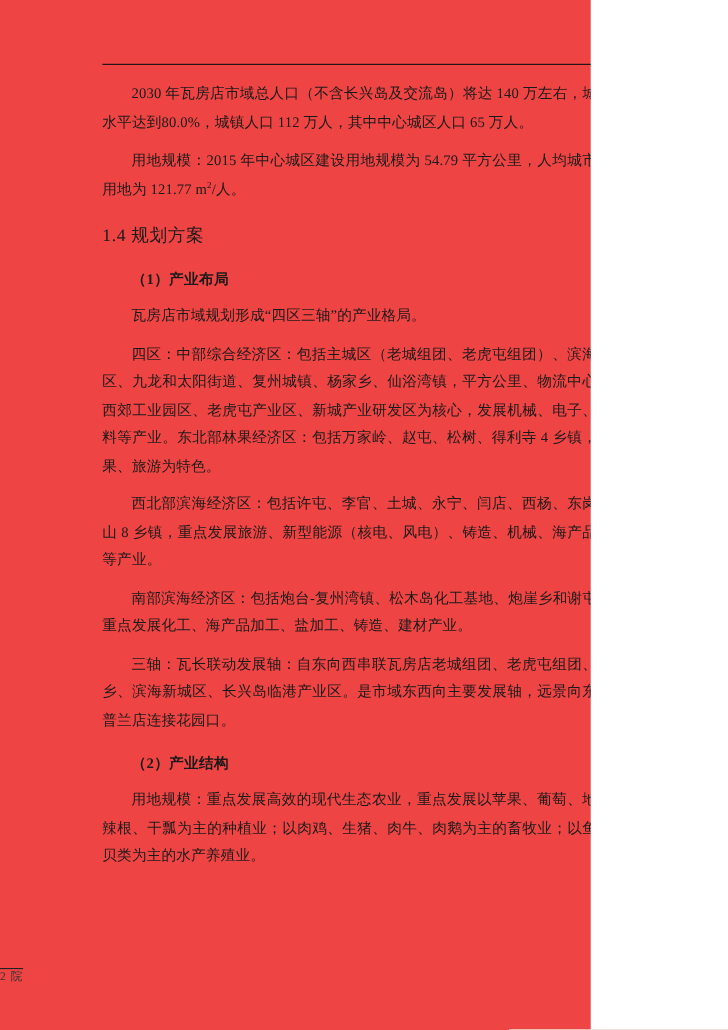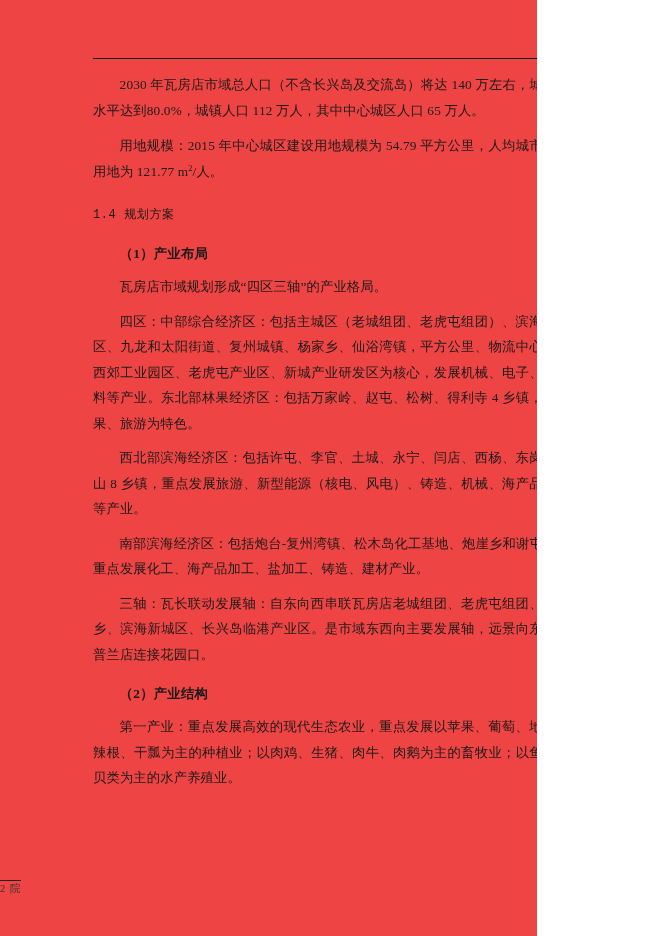--- a/index.html
+++ b/index.html
@@ -46,22 +46,22 @@
   .b {
     font-weight: normal;
   }
   sup {
     font-size: 0.62em;
     vertical-align: super;
     line-height: 0;
   }
   h2.sec-heading {
     margin: 19px 0 12px 0;
-    font-family: Liberation Mono, monospace;
-    font-size: 12px;
+    font-family: Liberation Serif, serif;
+    font-size: 16px;
     font-weight: 500;
     line-height: 24px;
     letter-spacing: 0.6px;
     text-indent: 0;
     color: #1a1a1a;
   }
   h3.sub-heading {
     margin: 15px 0 8px 0;
     font-size: 13.3px;
     font-weight: bold;
@@ -108,21 +108,21 @@
       <p class="para tight"><span>瓦房店市域规划形成“四区三轴”的产业格局。</span></p>
       <p class="para tight"><span class="b">四区：中部综合经济区</span><span>：包括主城区（老城组团、老虎屯组团）、滨海新城区、九龙和太阳街道、复州城镇、杨家乡、仙浴湾镇，平方公里、物流中心，以西郊工业园区、老虎屯产业区、新城产业研发区为核心，发展机械、电子、新材料等产业。</span><span class="b">东北部林果经济区</span><span>：包括万家岭、赵屯、松树、得利寺 4 乡镇，以林果、旅游为特色。</span></p>
       <p class="para tight"><span class="b">西北部滨海经济区</span><span>：包括许屯、李官、土城、永宁、闫店、西杨、东岗、驼山 8 乡镇，重点发展旅游、新型能源（核电、风电）、铸造、机械、海产品加工等产业。</span></p>
       <p class="para tight"><span class="b">南部滨海经济区</span><span>：包括炮台-复州湾镇、松木岛化工基地、炮崖乡和谢屯镇，重点发展化工、海产品加工、盐加工、铸造、建材产业。</span></p>
       <p class="para tight"><span class="b">三轴：瓦长联动发展轴</span><span>：自东向西串联瓦房店老城组团、老虎屯组团、杨家乡、滨海新城区、长兴岛临港产业区。是市域东西向主要发展轴，远景向东穿过普兰店连接花园口。</span></p>
     </div>
 
     <h3 class="sub-heading">（2）产业结构</h3>
 
     <div>
-      <p class="para tight"><span class="b">第一产业</span><span>：重点发展高效的现代生态农业，重点发展以苹果、葡萄、地瓜、辣根、干瓢为主的种植业；以肉鸡、生猪、肉牛、肉鹅为主的畜牧业；以鱼虾、贝类为主的水产养殖业。</span></p>
+      <p class="para tight"><span class="b">用地规模</span><span>：重点发展高效的现代生态农业，重点发展以苹果、葡萄、地瓜、辣根、干瓢为主的种植业；以肉鸡、生猪、肉牛、肉鹅为主的畜牧业；以鱼虾、贝类为主的水产养殖业。</span></p>
     </div>
 
   </div>
 
   <div class="footer">
     <span class="footer-inner">2 院</span>
   </div>
 
 </div>
 

